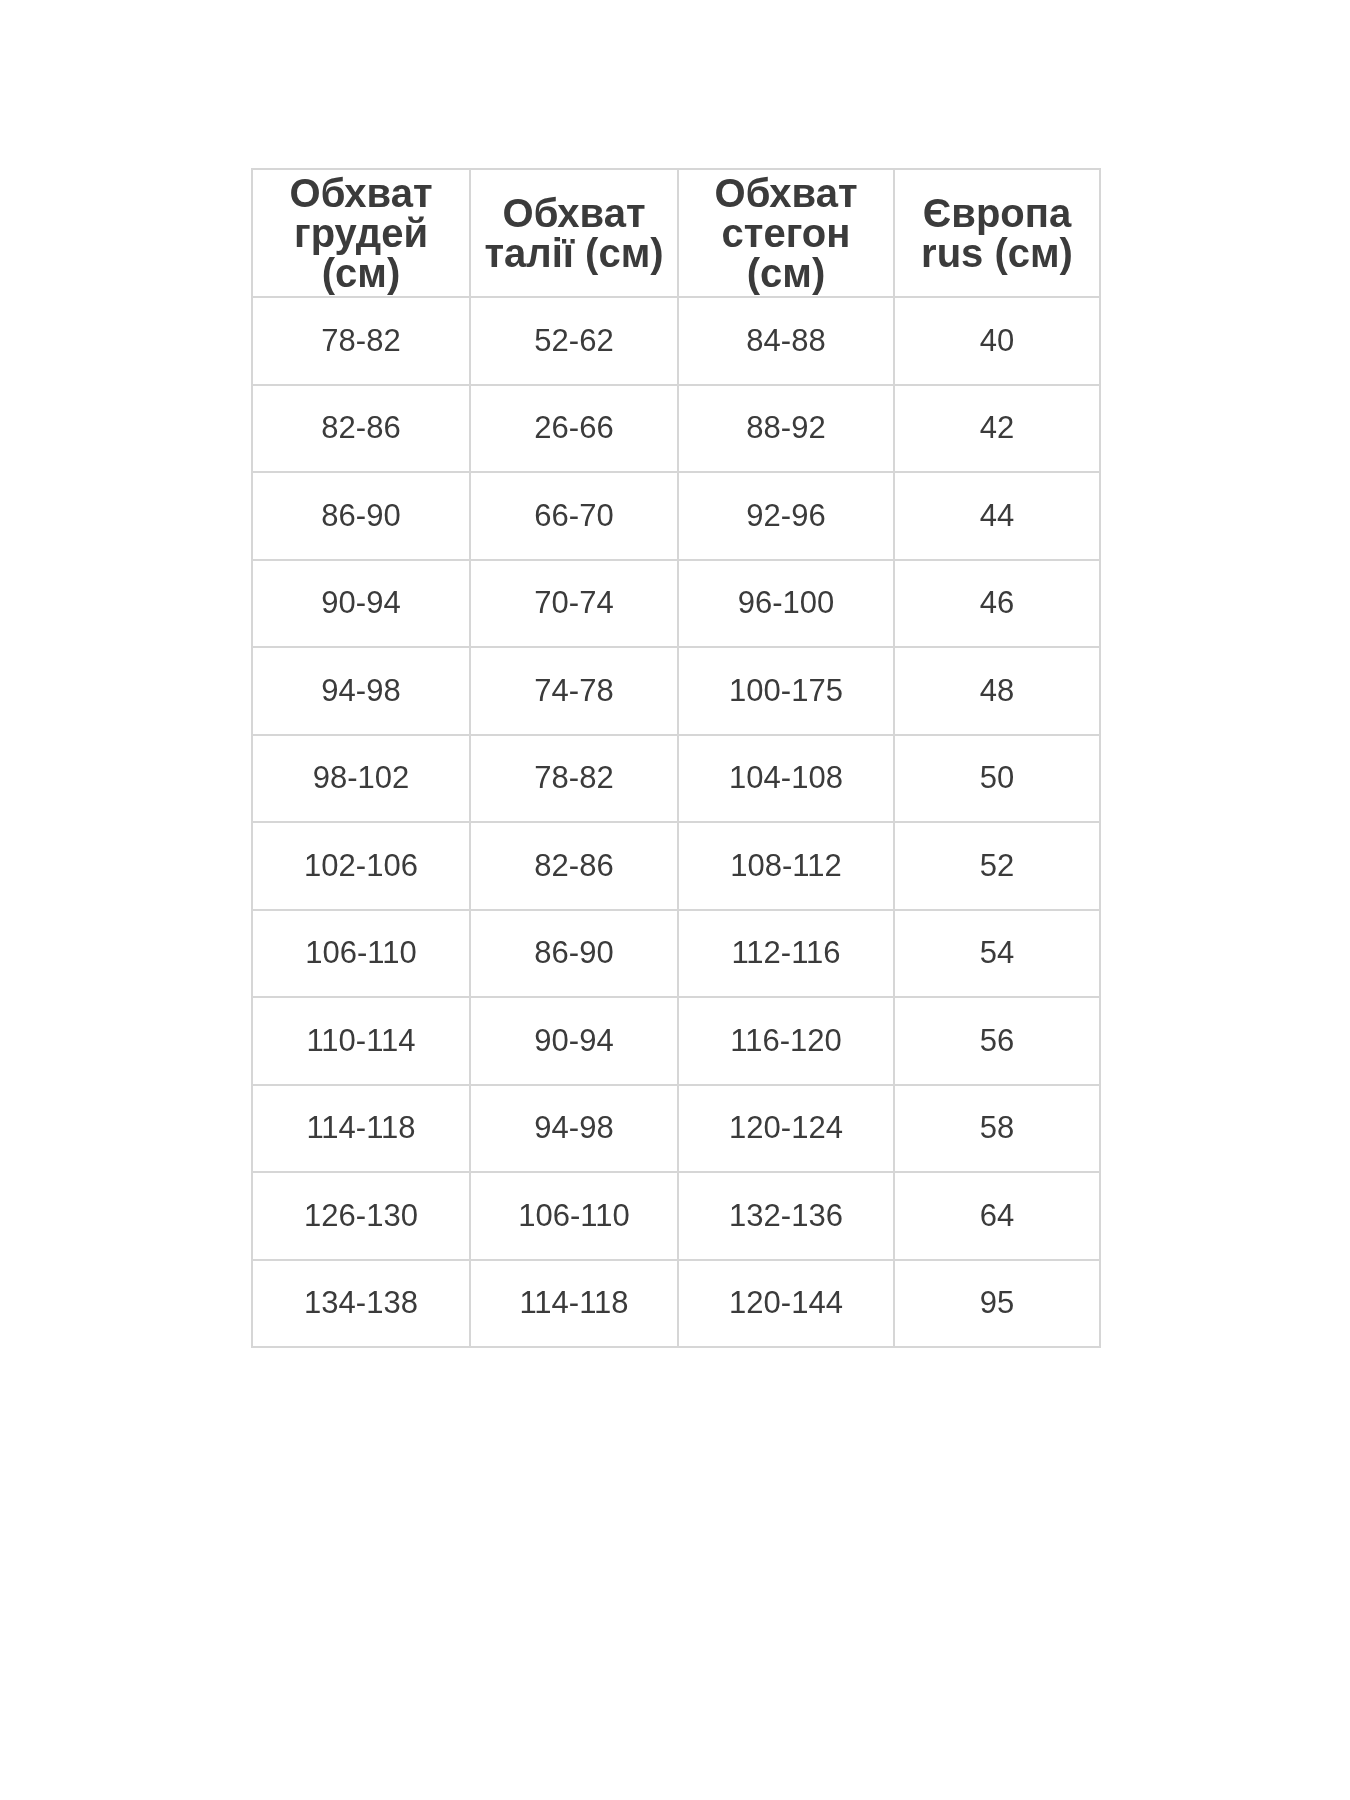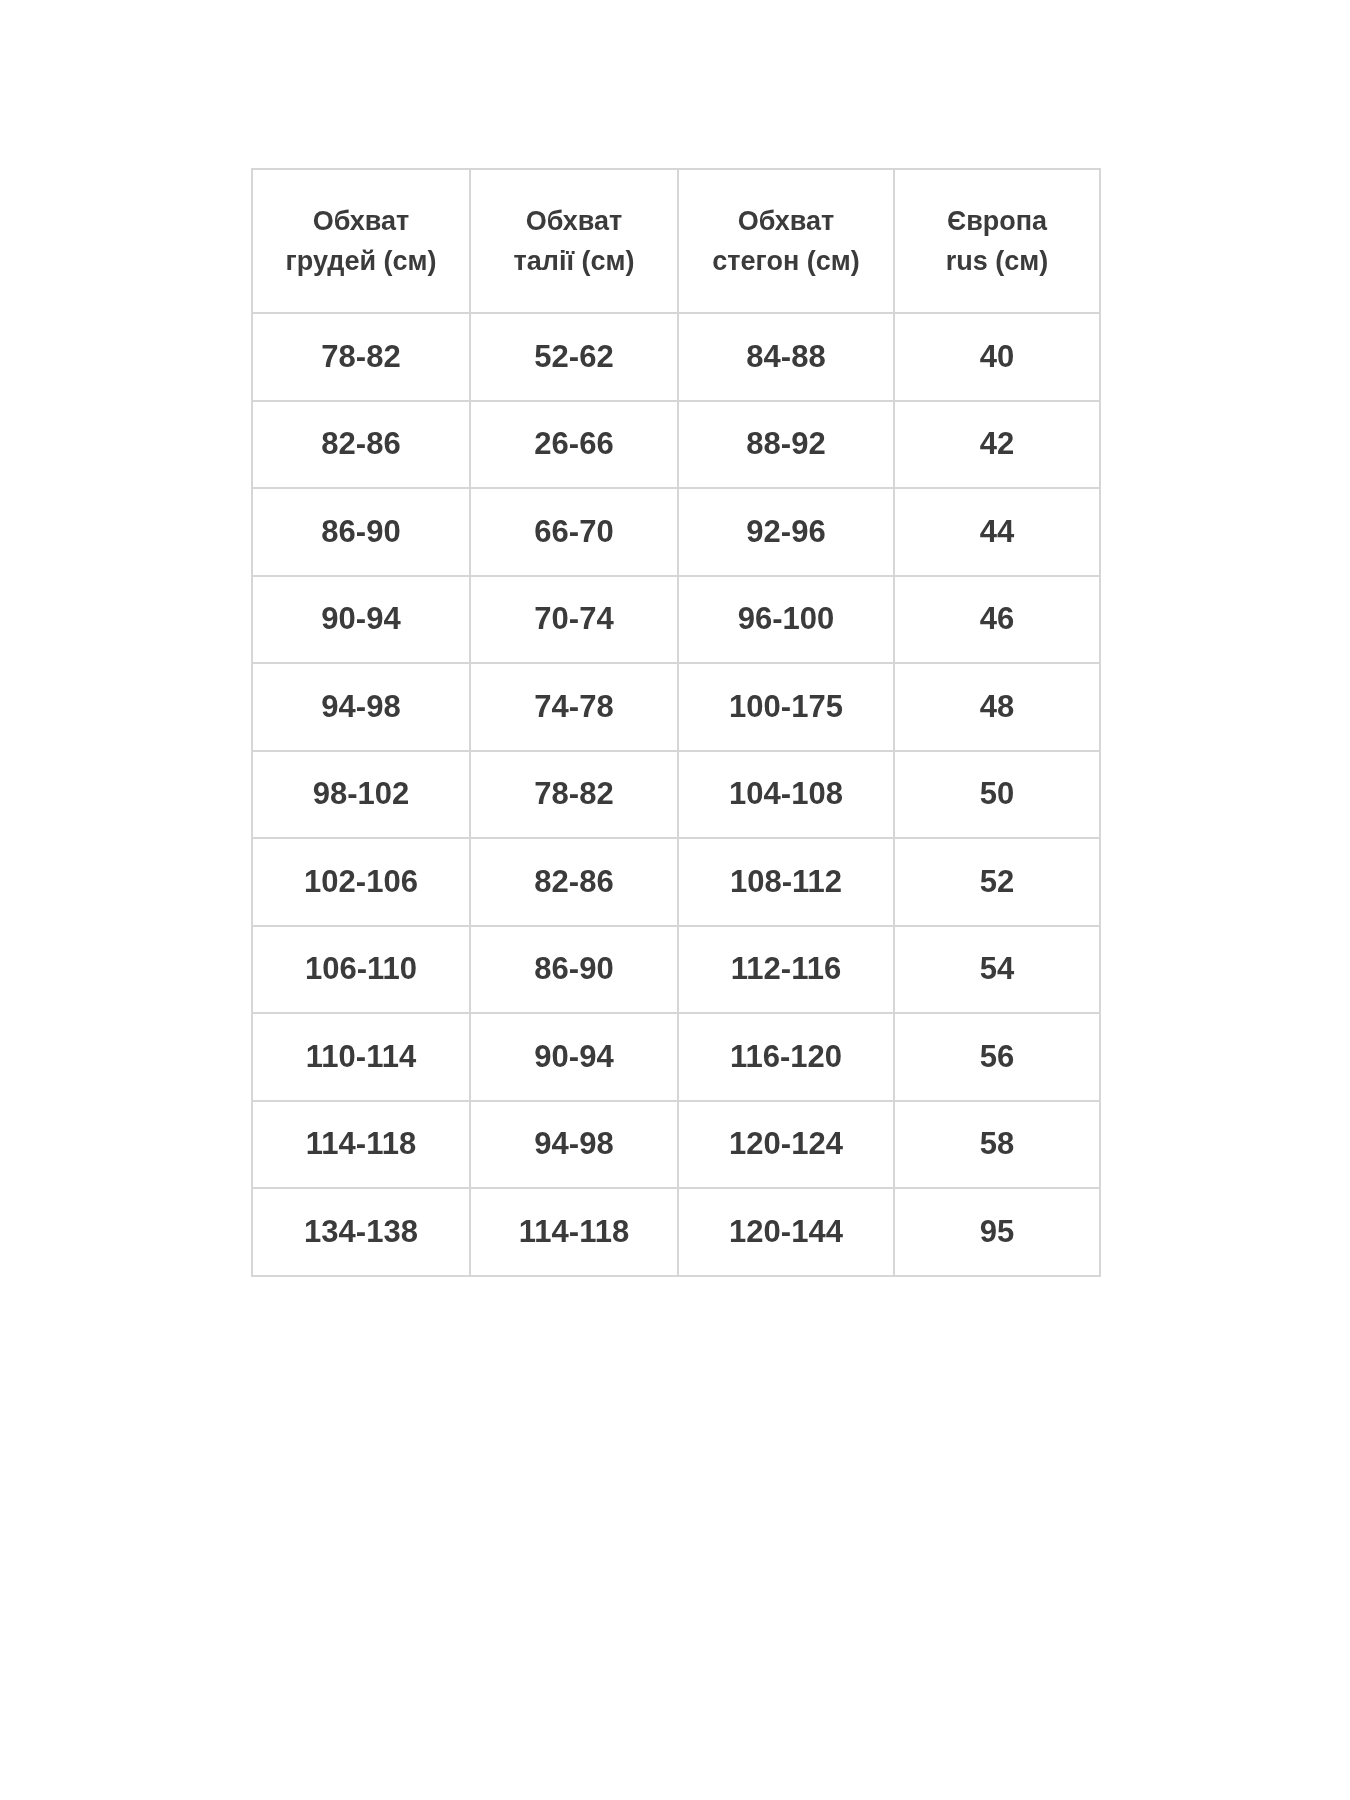--- a/index.html
+++ b/index.html
@@ -28,31 +28,31 @@
   }
   th, td {
     box-sizing: border-box;
     border: 2px solid #d6d6d6;
     text-align: center;
     vertical-align: middle;
     background: #ffffff;
     overflow: hidden;
   }
   th {
-    height: 144px;
-    font-size: 27px;
+    height: 128px;
+    font-size: 40px;
     font-weight: bold;
     line-height: 40px;
     white-space: pre-line;
     color: #3b3b3b;
   }
   td {
     height: 87.5px;
     font-size: 31px;
-    font-weight: bold;
+    font-weight: normal;
     line-height: 36px;
     color: #3b3b3b;
   }
 </style>
 </head>
 <body>
 
 <div class="table-wrap">
   <table class="size-chart">
     <colgroup>
@@ -128,20 +128,26 @@
           <td>116-120</td>
           <td>56</td>
         </tr>
         <tr>
           <td>114-118</td>
           <td>94-98</td>
           <td>120-124</td>
           <td>58</td>
         </tr>
         <tr>
+          <td>126-130</td>
+          <td>106-110</td>
+          <td>132-136</td>
+          <td>64</td>
+        </tr>
+        <tr>
           <td>134-138</td>
           <td>114-118</td>
           <td>120-144</td>
           <td>95</td>
         </tr>
       </tbody>
   </table>
 </div>
 
 </body></html>

